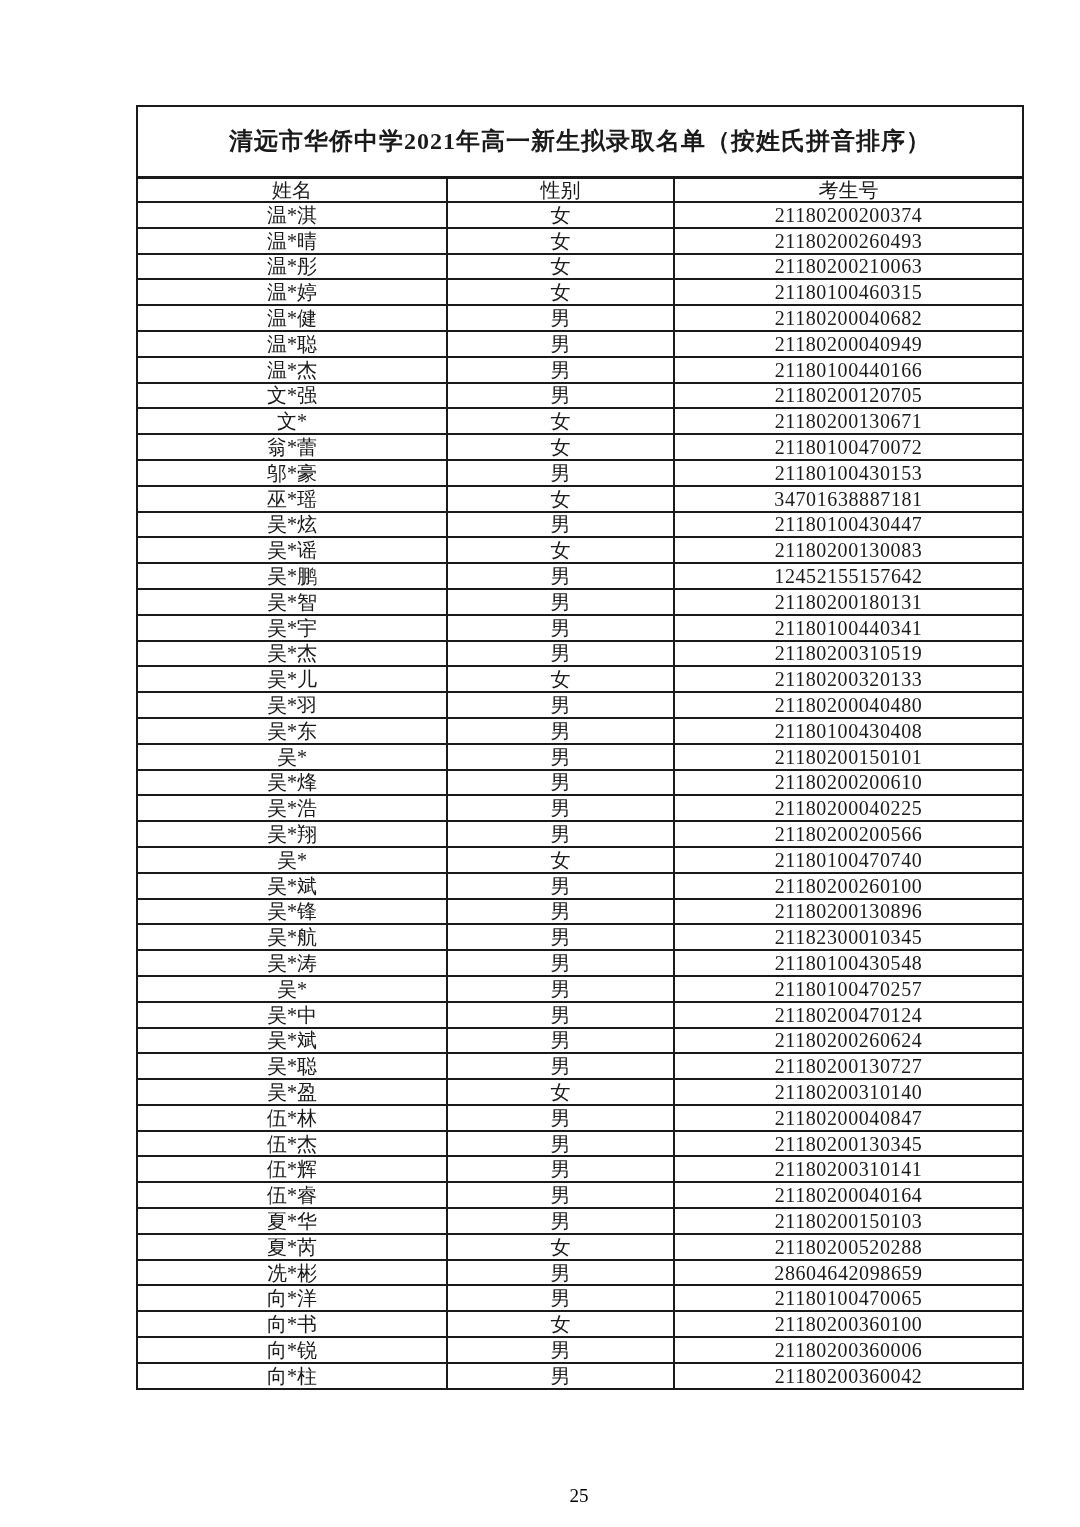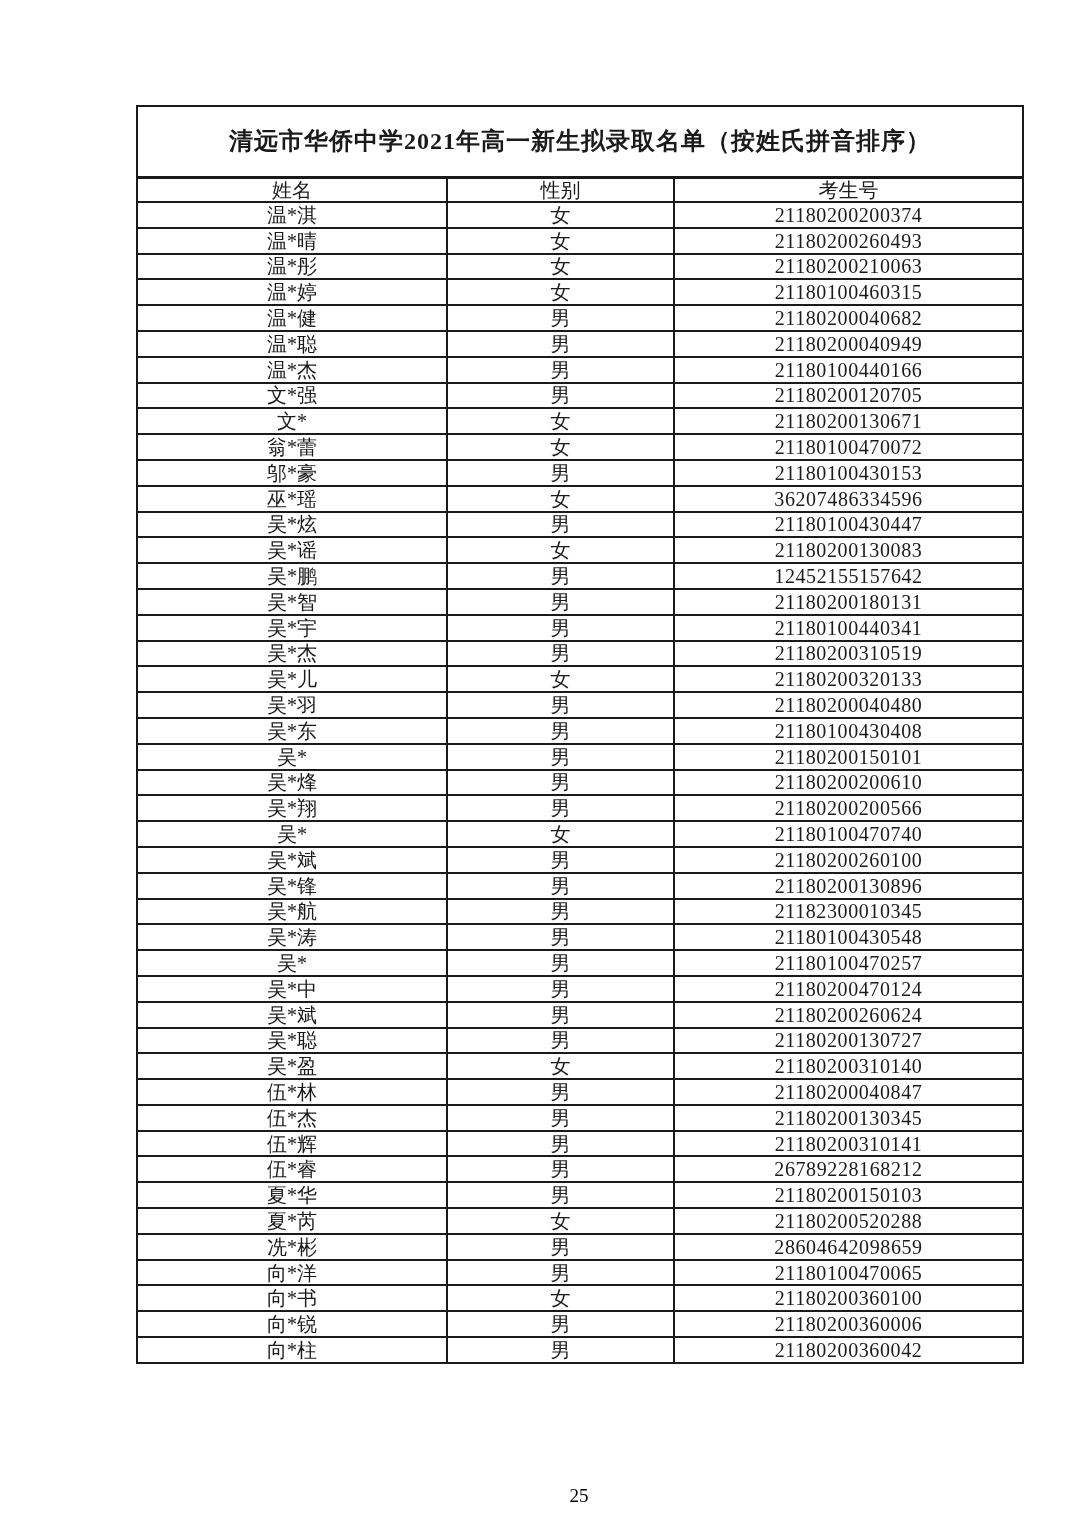--- a/index.html
+++ b/index.html
@@ -135,21 +135,21 @@
           <td class="num">21180100470072</td>
         </tr>
         <tr>
           <td>邬*豪</td>
           <td>男</td>
           <td class="num">21180100430153</td>
         </tr>
         <tr>
           <td>巫*瑶</td>
           <td>女</td>
-          <td class="num">36207486334596</td>
+          <td class="num">34701638887181</td>
         </tr>
         <tr>
           <td>吴*炫</td>
           <td>男</td>
           <td class="num">21180100430447</td>
         </tr>
         <tr>
           <td>吴*谣</td>
           <td>女</td>
           <td class="num">21180200130083</td>
@@ -193,20 +193,25 @@
           <td>吴*</td>
           <td>男</td>
           <td class="num">21180200150101</td>
         </tr>
         <tr>
           <td>吴*烽</td>
           <td>男</td>
           <td class="num">21180200200610</td>
         </tr>
         <tr>
+          <td>吴*浩</td>
+          <td>男</td>
+          <td class="num">21180200040225</td>
+        </tr>
+        <tr>
           <td>吴*翔</td>
           <td>男</td>
           <td class="num">21180200200566</td>
         </tr>
         <tr>
           <td>吴*</td>
           <td>女</td>
           <td class="num">21180100470740</td>
         </tr>
         <tr>
@@ -265,21 +270,21 @@
           <td class="num">21180200130345</td>
         </tr>
         <tr>
           <td>伍*辉</td>
           <td>男</td>
           <td class="num">21180200310141</td>
         </tr>
         <tr>
           <td>伍*睿</td>
           <td>男</td>
-          <td class="num">26789228168212</td>
+          <td class="num">21180200040164</td>
         </tr>
         <tr>
           <td>夏*华</td>
           <td>男</td>
           <td class="num">21180200150103</td>
         </tr>
         <tr>
           <td>夏*芮</td>
           <td>女</td>
           <td class="num">21180200520288</td>

